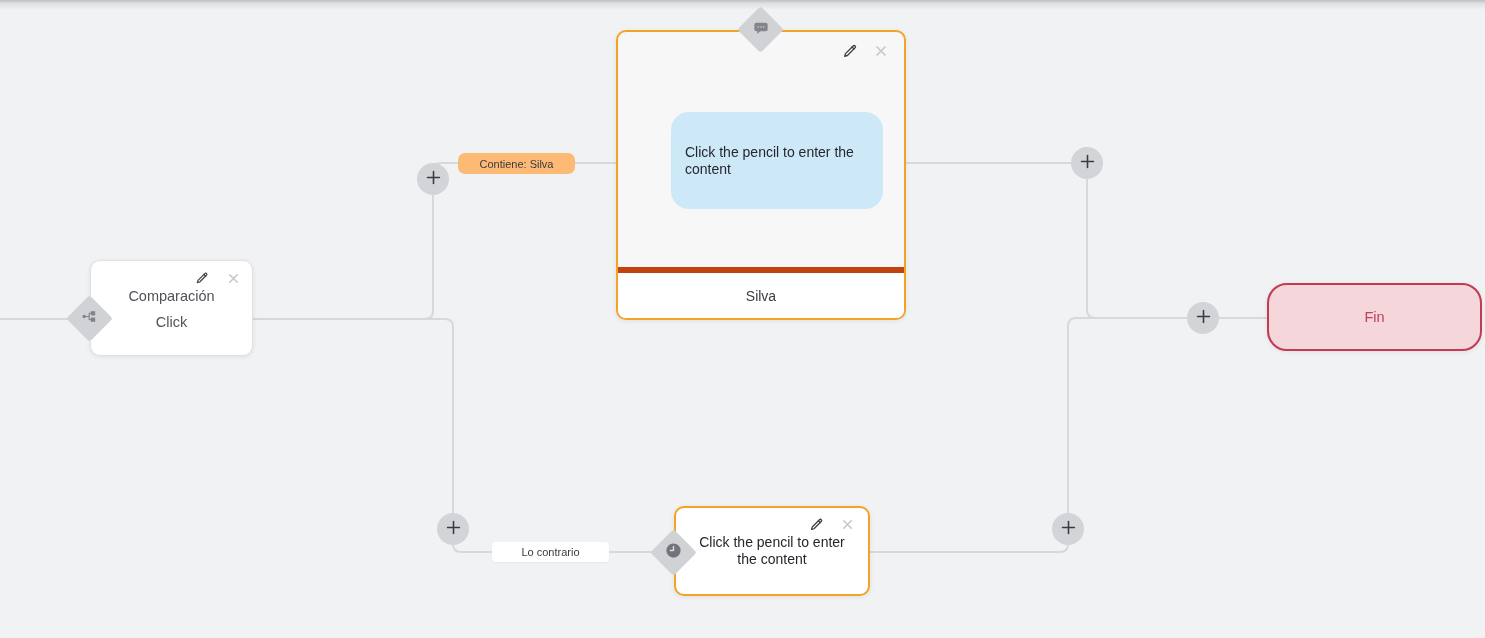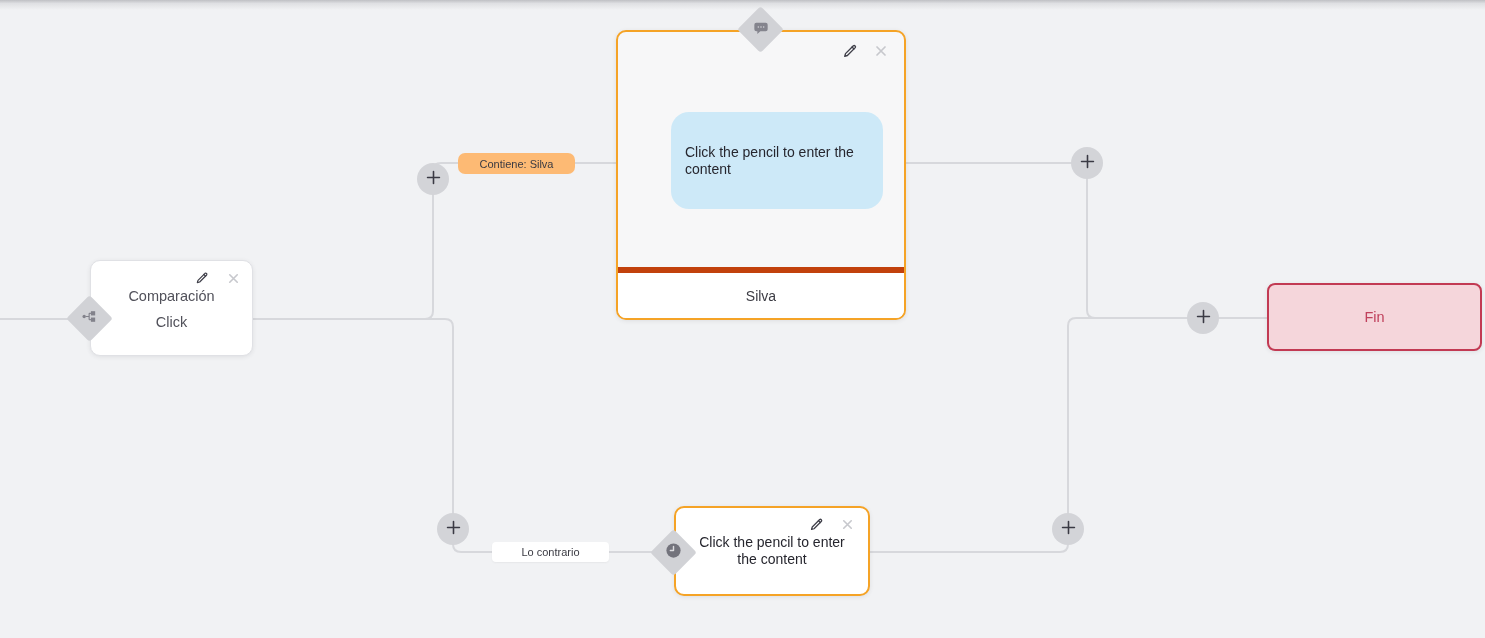--- a/index.html
+++ b/index.html
@@ -71,21 +71,21 @@
   }
   #delay-node .node-body {
     position: absolute; left: 0; right: 0; top: 26px;
     text-align: center; color: #26262e; font-size: 14px; line-height: 17px;
     padding: 0 18px;
   }
 
   
   #end-node {
     left: 1267px; top: 283px; width: 215px; height: 68px;
-    background: #f5d6db; border: 2px solid #c23a53; border-radius: 8px;
+    background: #f5d6db; border: 2px solid #c23a53; border-radius: 20px;
     display: flex; align-items: center; justify-content: center;
     color: #c0415c; font-size: 14.5px;
   }
 
   
   .diamond {
     position: absolute; width: 33px; height: 33px;
     background: #d1d2d6; transform: rotate(45deg); border-radius: 3px;
     z-index: 3; cursor: pointer;
   }

